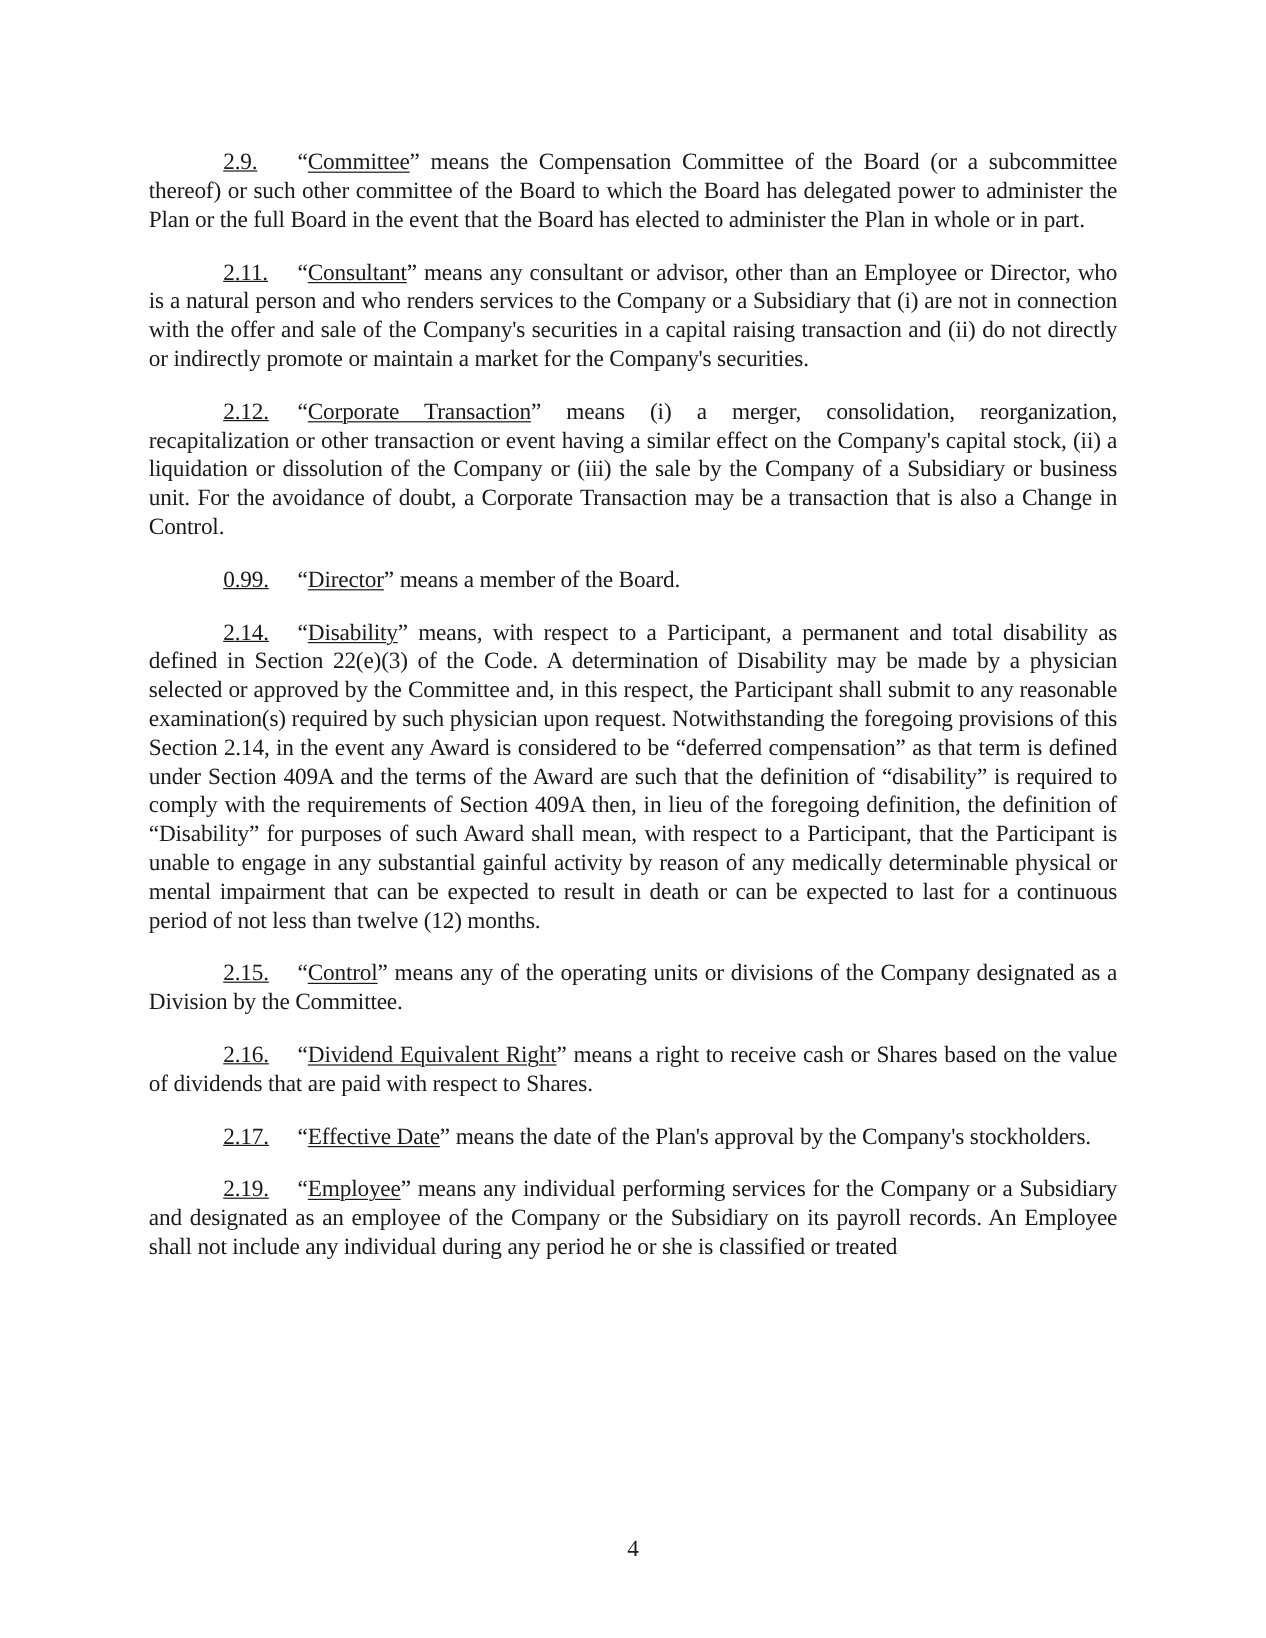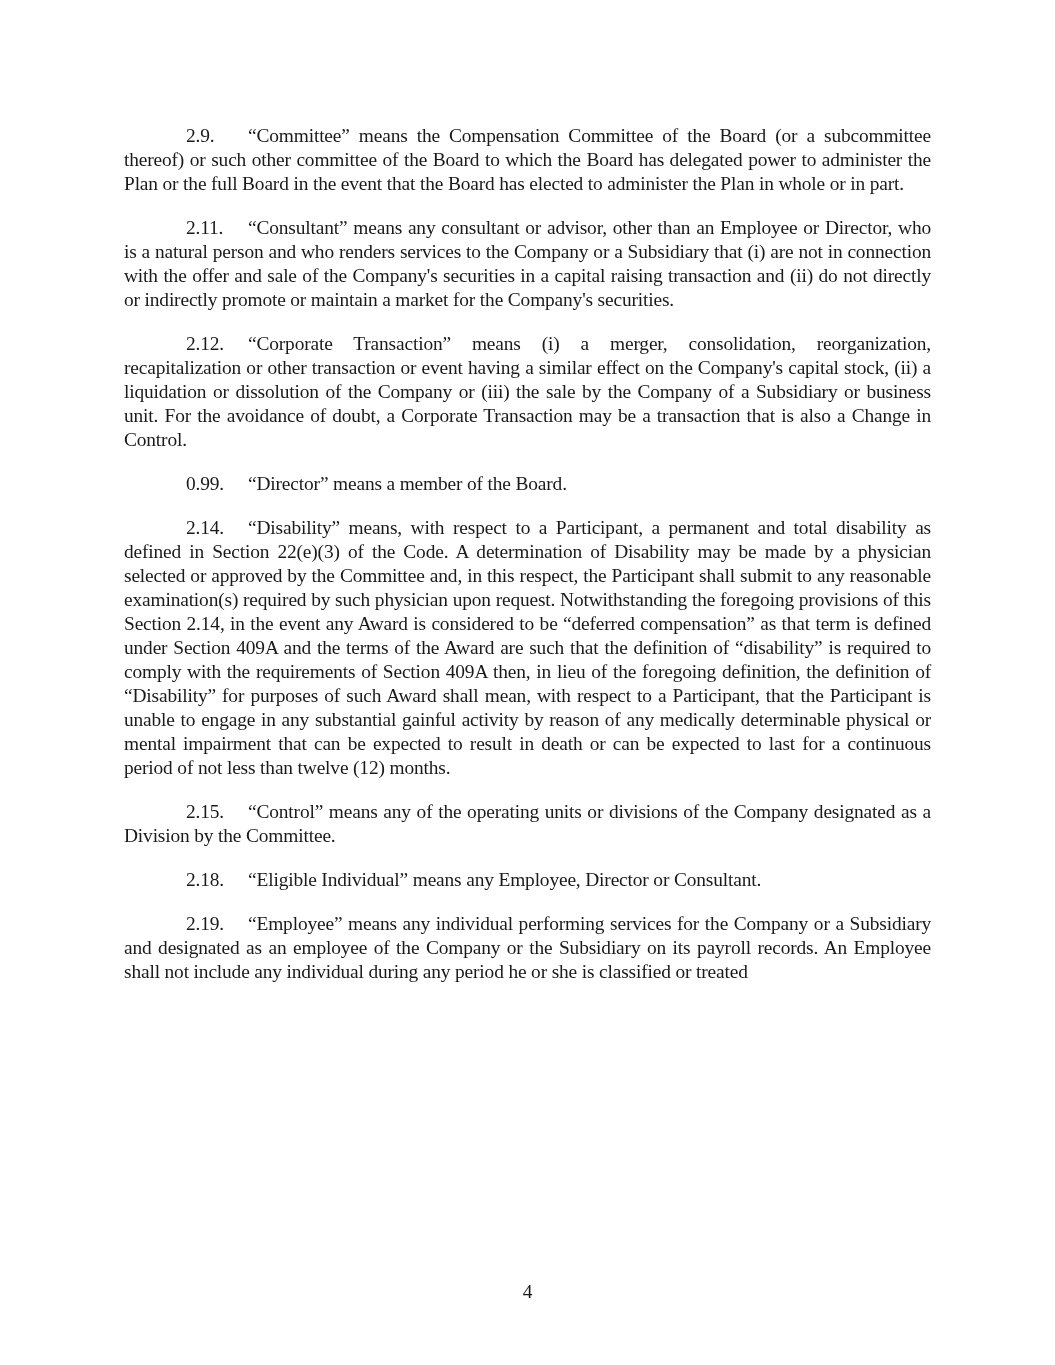--- a/index.html
+++ b/index.html
@@ -26,22 +26,24 @@
       line-height: 24px;
       text-align: justify;
       text-indent: 62px;
       margin: 0 0 20px 0;
       letter-spacing: -0.15px;
     }
     .num {
       display: inline-block;
       width: 62px;
       text-indent: 0;
+      text-decoration: underline;
     }
     .term {
+      text-decoration: underline;
       text-underline-offset: 2px;
       text-decoration-thickness: 1px;
     }
     .page-number {
       position: absolute;
       left: 0;
       width: 1055px;
       top: 1280px;
       text-align: center;
       font-size: 19.4px;
@@ -58,20 +60,21 @@
   <p class="para"><span class="num">2.11.</span>“<span class="term">Consultant</span>”<span> means any consultant or advisor, other than an Employee or Director, who is a natural person and who renders services to the Company or a Subsidiary that (i) are not in connection with the offer and sale of the Company's securities in a capital raising transaction and (ii) do not directly or indirectly promote or maintain a market for the Company's securities.</span></p>
 
   <p class="para"><span class="num">2.12.</span>“<span class="term">Corporate Transaction</span>”<span> means (i) a merger, consolidation, reorganization, recapitalization or other transaction or event having a similar effect on the Company's capital stock, (ii) a liquidation or dissolution of the Company or (iii) the sale by the Company of a Subsidiary or business unit.  For the avoidance of doubt, a Corporate Transaction may be a transaction that is also a Change in Control.</span></p>
 
   <p class="para"><span class="num">0.99.</span>“<span class="term">Director</span>”<span> means a member of the Board.</span></p>
 
   <p class="para"><span class="num">2.14.</span>“<span class="term">Disability</span>”<span> means, with respect to a Participant, a permanent and total disability as defined in Section 22(e)(3) of the Code.  A determination of Disability may be made by a physician selected or approved by the Committee and, in this respect, the Participant shall submit to any reasonable examination(s) required by such physician upon request.  Notwithstanding the foregoing provisions of this Section 2.14, in the event any Award is considered to be “deferred compensation” as that term is defined under Section 409A and the terms of the Award are such that the definition of “disability” is  required to comply with the requirements of Section 409A then, in lieu of the foregoing definition, the definition of “Disability” for purposes of such Award shall mean, with respect to a Participant, that the Participant is unable to engage in any substantial gainful activity by reason of any medically determinable physical or mental impairment that can be expected to result in death or can be expected to last for a continuous period of not less than twelve (12) months.</span></p>
 
   <p class="para"><span class="num">2.15.</span>“<span class="term">Control</span>”<span> means any of the operating units or divisions of the Company designated as a Division by the Committee.</span></p>
 
+  <p class="para"><span class="num">2.16.</span>“<span class="term">Dividend Equivalent Right</span>”<span> means a right to receive cash or Shares based on the value of dividends that are paid with respect to Shares.</span></p>
 
+  <p class="para"><span class="num">2.17.</span>“<span class="term">Effective Date</span>”<span> means the date of the Plan's approval by the Company's stockholders.</span></p>
 
-  <p class="para"><span class="num">2.18.</span>“<span class="term">Eligible Individual</span>”<span> means any Employee, Director or Consultant.</span></p>
 
   <p class="para"><span class="num">2.19.</span>“<span class="term">Employee</span>”<span> means any individual performing services for the Company or a Subsidiary and designated as an employee of the Company or the Subsidiary on its payroll records. An Employee shall not include any individual during any period he or she is classified or treated</span></p>
 </div>
 
 <div class="page-number">4</div>
 
 </body></html>

